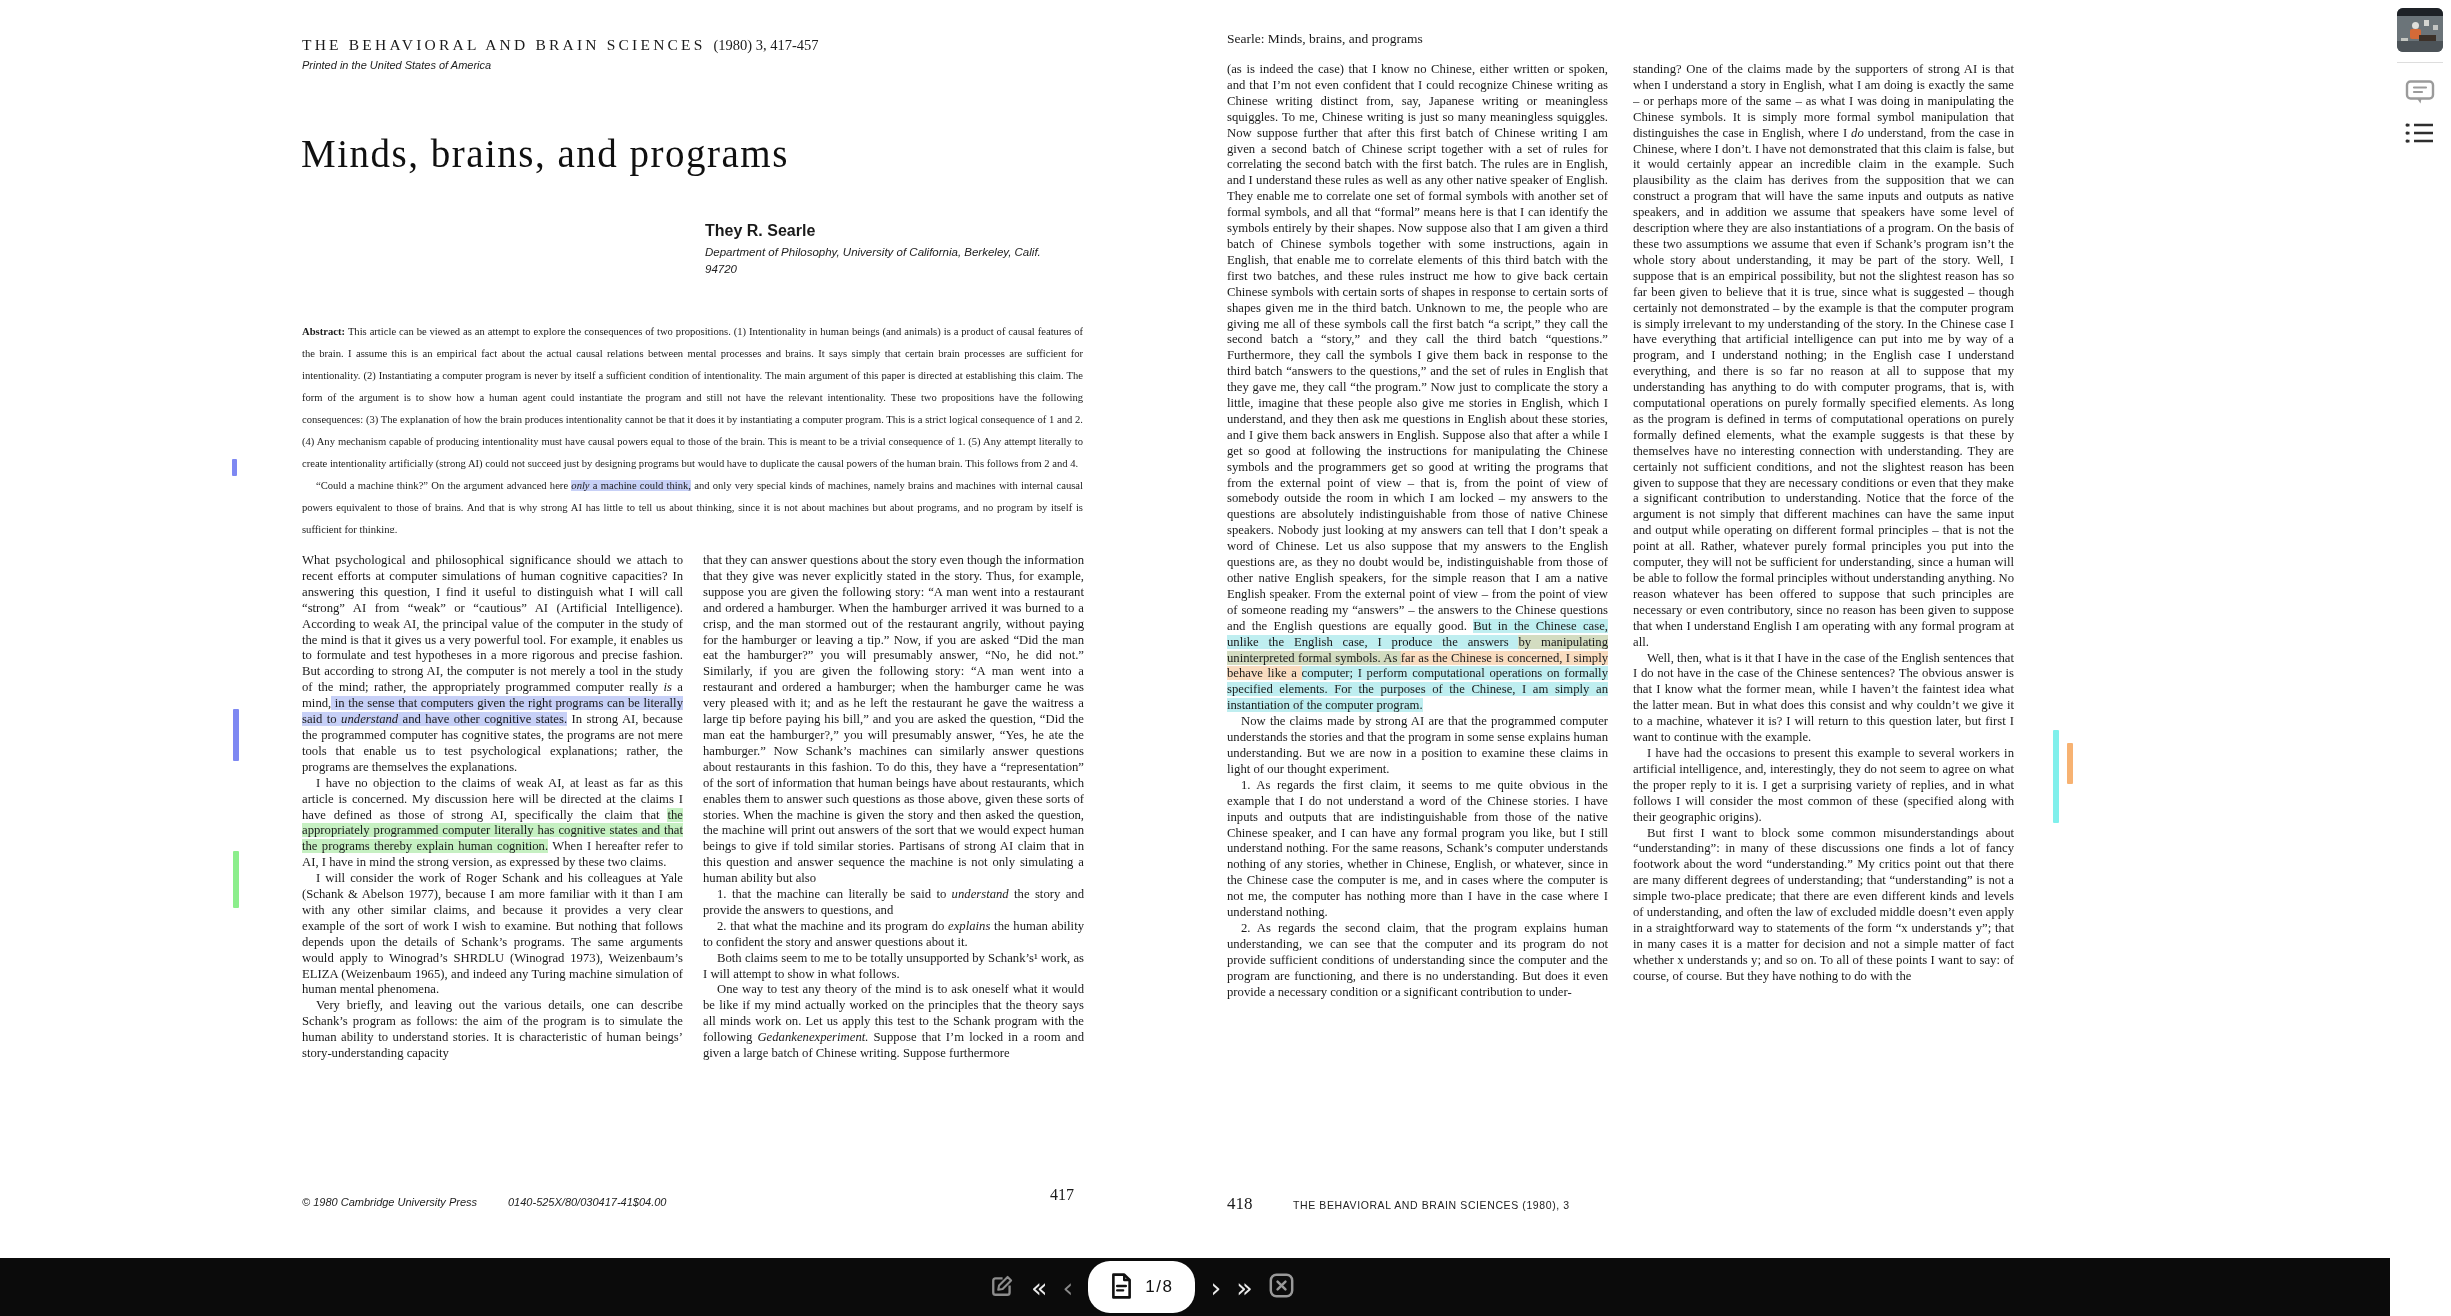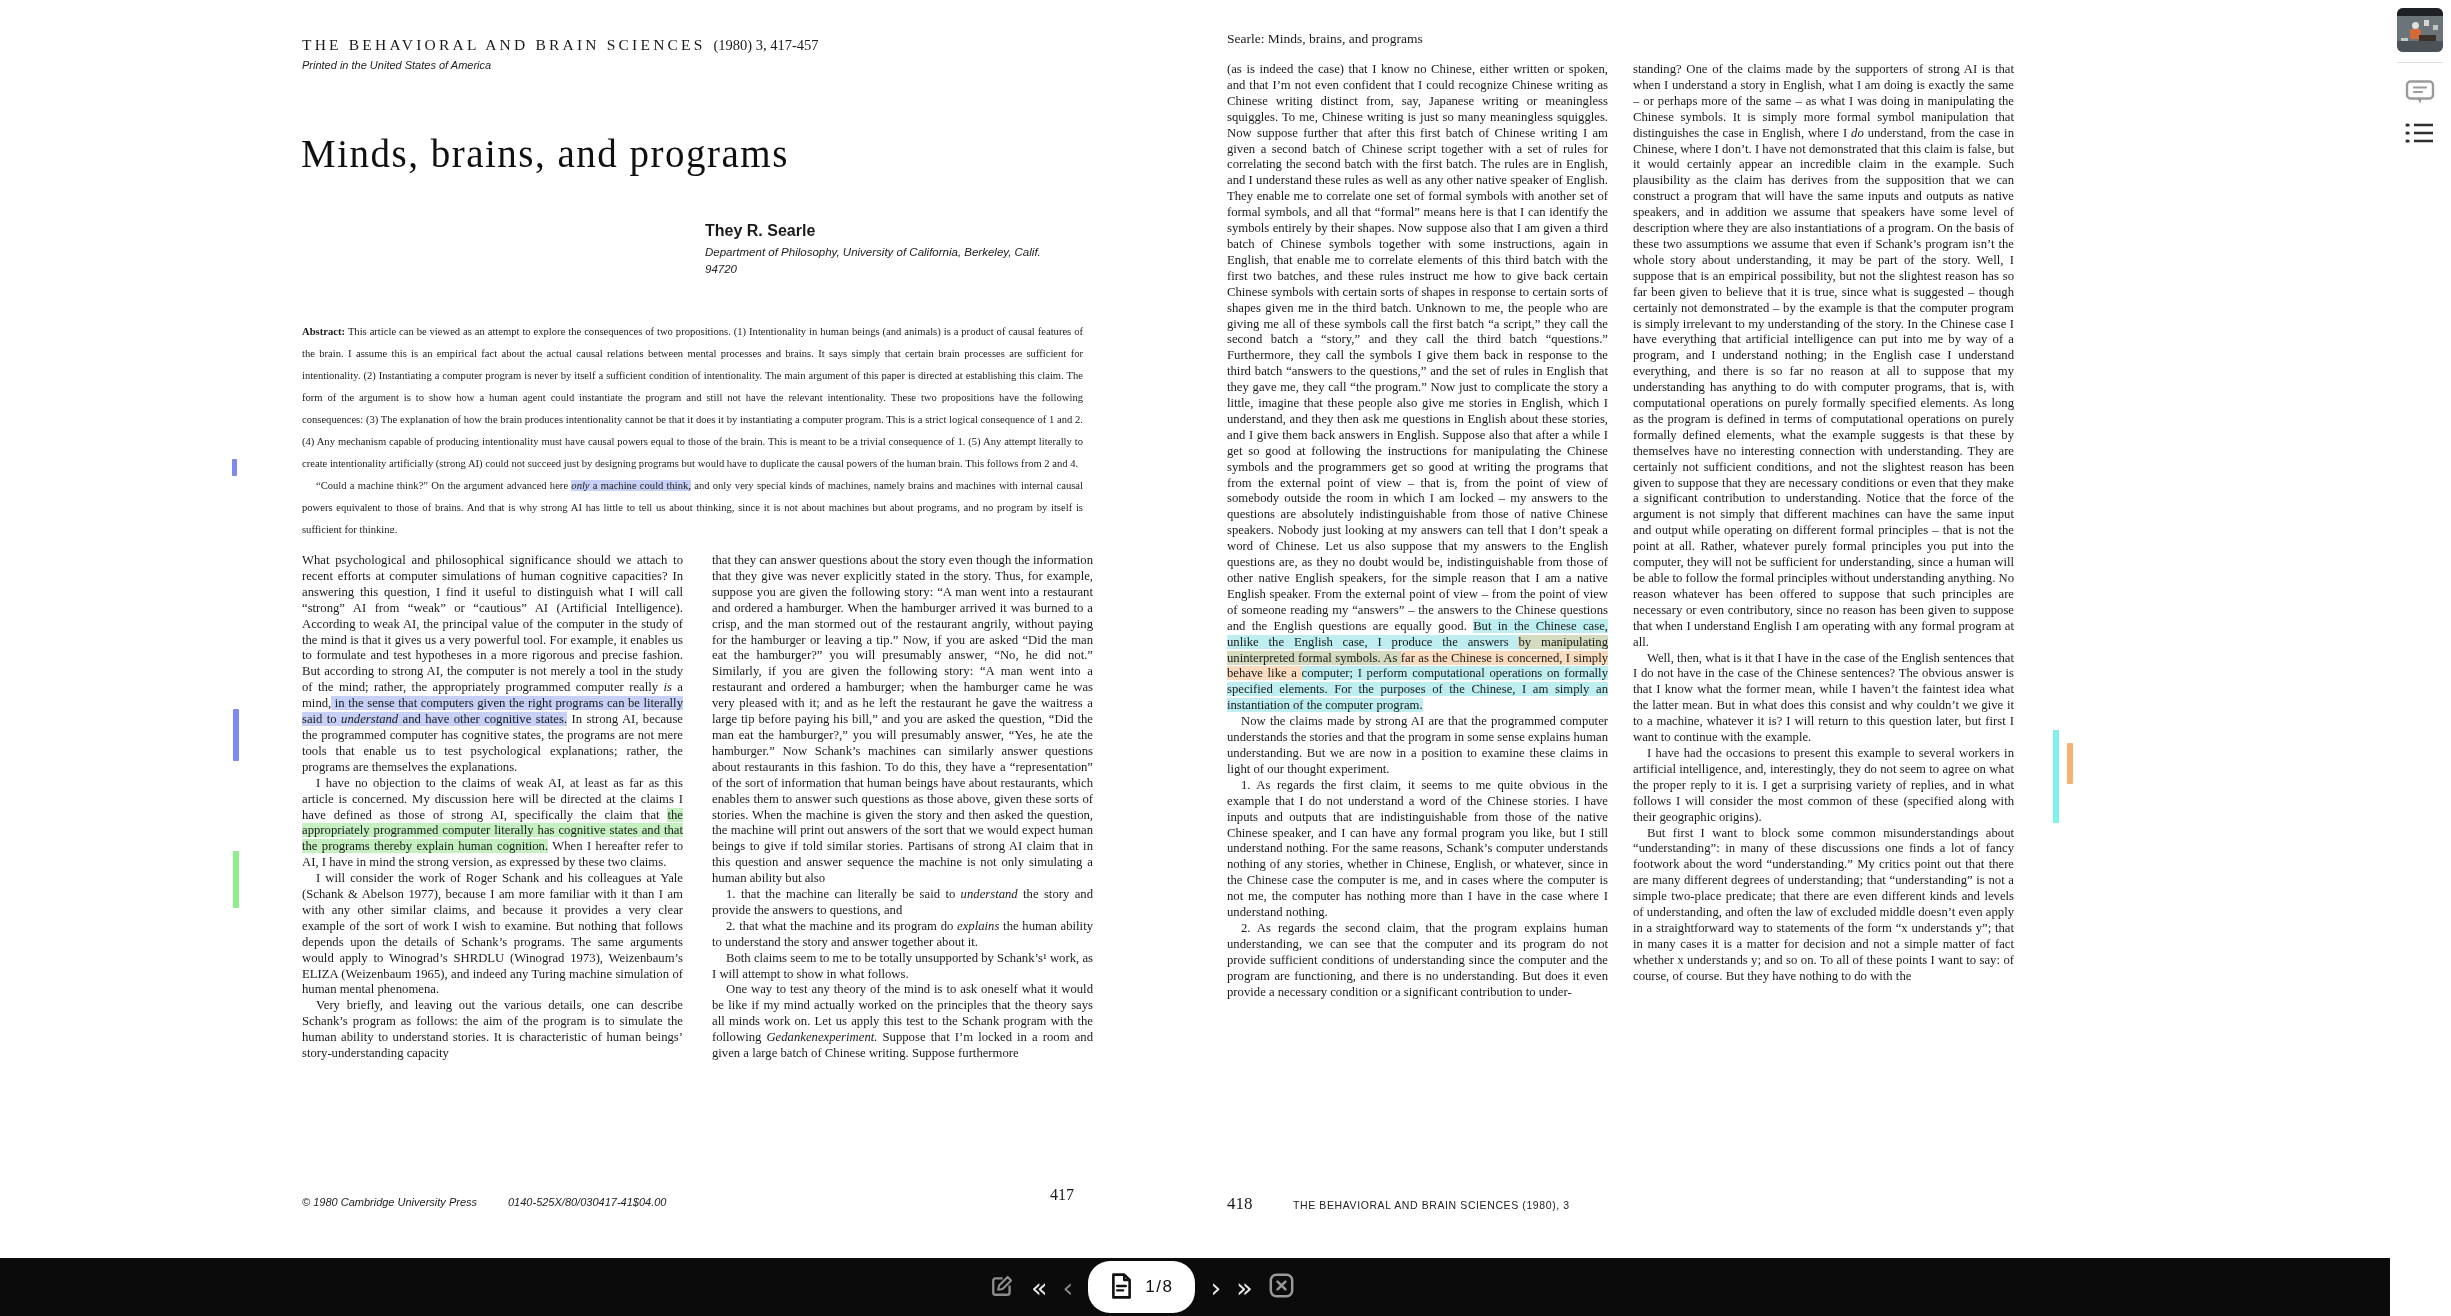--- a/index.html
+++ b/index.html
@@ -17,21 +17,21 @@
   #author-name { left:705px; top:222px; font-size:16px; font-weight:bold;
     font-family:"Liberation Sans","DejaVu Sans",sans-serif; }
   .affil { left:705px; font-size:11.5px; font-style:italic;
     font-family:"Liberation Sans","DejaVu Sans",sans-serif; color:#222; }
   #affil-1 { top:246px; } #affil-2 { top:263px; }
 
   #front-matter { left:302px; top:321px; width:781px; height:212px; overflow:hidden;
     font-size:10.6px; line-height:22px; text-align:justify; }
   .bodycol { width:381px; overflow:hidden; font-size:12.7px; line-height:15.9px; text-align:justify; }
   #col-417-1 { left:302px; top:553px; height:620px; }
-  #col-417-2 { left:703px; top:553px; height:620px;margin-left:9px; }
+  #col-417-2 { left:703px; top:553px; height:620px; }
   #col-418-1 { left:1227px; top:62px;  height:1110px; }
   #col-418-2 { left:1633px; top:62px;  height:1110px; }
   #header-418 { left:1227px; top:31px; font-size:13.5px; }
 
   .para { margin:0; }
   .para.ind { text-indent:14px; }
   .para.gap { margin-top:13px; }
   .it { font-style:italic; }
   .bd { font-weight:bold; }
 
@@ -97,21 +97,21 @@
     </div>
   <div class="abs bodycol" id="col-417-1">
       <p class="para"><span>What psychological and philosophical significance should we attach to recent efforts at computer simulations of human cognitive capacities? In answering this question, I find it useful to distinguish what I will call “strong” AI from “weak” or “cautious” AI (Artificial Intelligence). According to weak AI, the principal value of the computer in the study of the mind is that it gives us a very powerful tool. For example, it enables us to formulate and test hypotheses in a more rigorous and precise fashion. But according to strong AI, the computer is not merely a tool in the study of the mind; rather, the appropriately programmed computer really </span><span class="it">is</span><span> a mind,</span><span style="background: rgb(199, 208, 247);"> in the sense that computers given the right programs can be literally said to </span><span class="it" style="background: rgb(199, 208, 247);">understand</span><span style="background: rgb(199, 208, 247);"> and have other cognitive states.</span><span> In strong AI, because the programmed computer has cognitive states, the programs are not mere tools that enable us to test psychological explanations; rather, the programs are themselves the explanations.</span></p>
       <p class="para ind"><span>I have no objection to the claims of weak AI, at least as far as this article is concerned. My discussion here will be directed at the claims I have defined as those of strong AI, specifically the claim that </span><span style="background: rgb(198, 240, 194);">the appropriately programmed computer literally has cognitive states and that the programs thereby explain human cognition.</span><span> When I hereafter refer to AI, I have in mind the strong version, as expressed by these two claims.</span></p>
       <p class="para ind"><span>I will consider the work of Roger Schank and his colleagues at Yale (Schank &amp; Abelson 1977), because I am more familiar with it than I am with any other similar claims, and because it provides a very clear example of the sort of work I wish to examine. But nothing that follows depends upon the details of Schank’s programs. The same arguments would apply to Winograd’s SHRDLU (Winograd 1973), Weizenbaum’s ELIZA (Weizenbaum 1965), and indeed any Turing machine simulation of human mental phenomena.</span></p>
       <p class="para ind"><span>Very briefly, and leaving out the various details, one can describe Schank’s program as follows: the aim of the program is to simulate the human ability to understand stories. It is characteristic of human beings’ story-understanding capacity</span></p>
     </div>
   <div class="abs bodycol" id="col-417-2">
       <p class="para"><span>that they can answer questions about the story even though the information that they give was never explicitly stated in the story. Thus, for example, suppose you are given the following story: “A man went into a restaurant and ordered a hamburger. When the hamburger arrived it was burned to a crisp, and the man stormed out of the restaurant angrily, without paying for the hamburger or leaving a tip.” Now, if you are asked “Did the man eat the hamburger?” you will presumably answer, “No, he did not.” Similarly, if you are given the following story: “A man went into a restaurant and ordered a hamburger; when the hamburger came he was very pleased with it; and as he left the restaurant he gave the waitress a large tip before paying his bill,” and you are asked the question, “Did the man eat the hamburger?,” you will presumably answer, “Yes, he ate the hamburger.” Now Schank’s machines can similarly answer questions about restaurants in this fashion. To do this, they have a “representation” of the sort of information that human beings have about restaurants, which enables them to answer such questions as those above, given these sorts of stories. When the machine is given the story and then asked the question, the machine will print out answers of the sort that we would expect human beings to give if told similar stories. Partisans of strong AI claim that in this question and answer sequence the machine is not only simulating a human ability but also</span></p>
       <p class="para ind"><span>1. that the machine can literally be said to </span><span class="it">understand</span><span> the story and provide the answers to questions, and</span></p>
-      <p class="para ind"><span>2. that what the machine and its program do </span><span class="it">explains</span><span> the human ability to understand the story and answer together about it.</span></p>
+      <p class="para ind"><span>2. that what the machine and its program do </span><span class="it">explains</span><span> the human ability to confident the story and answer questions about it.</span></p>
       <p class="para ind"><span>Both claims seem to me to be totally unsupported by Schank’s¹ work, as I will attempt to show in what follows.</span></p>
       <p class="para ind"><span>One way to test any theory of the mind is to ask oneself what it would be like if my mind actually worked on the principles that the theory says all minds work on. Let us apply this test to the Schank program with the following </span><span class="it">Gedankenexperiment.</span><span> Suppose that I’m locked in a room and given a large batch of Chinese writing. Suppose furthermore</span></p>
     </div>
 
   <div class="abs" id="footer-cup">© 1980 Cambridge University Press</div>
   <div class="abs" id="footer-issn">0140-525X/80/030417-41$04.00</div>
   <div class="abs" id="pagenum-417">417</div>
 
   <div class="abs" id="header-418">Searle:  Minds, brains, and programs</div>
   <div class="abs bodycol" id="col-418-1">

